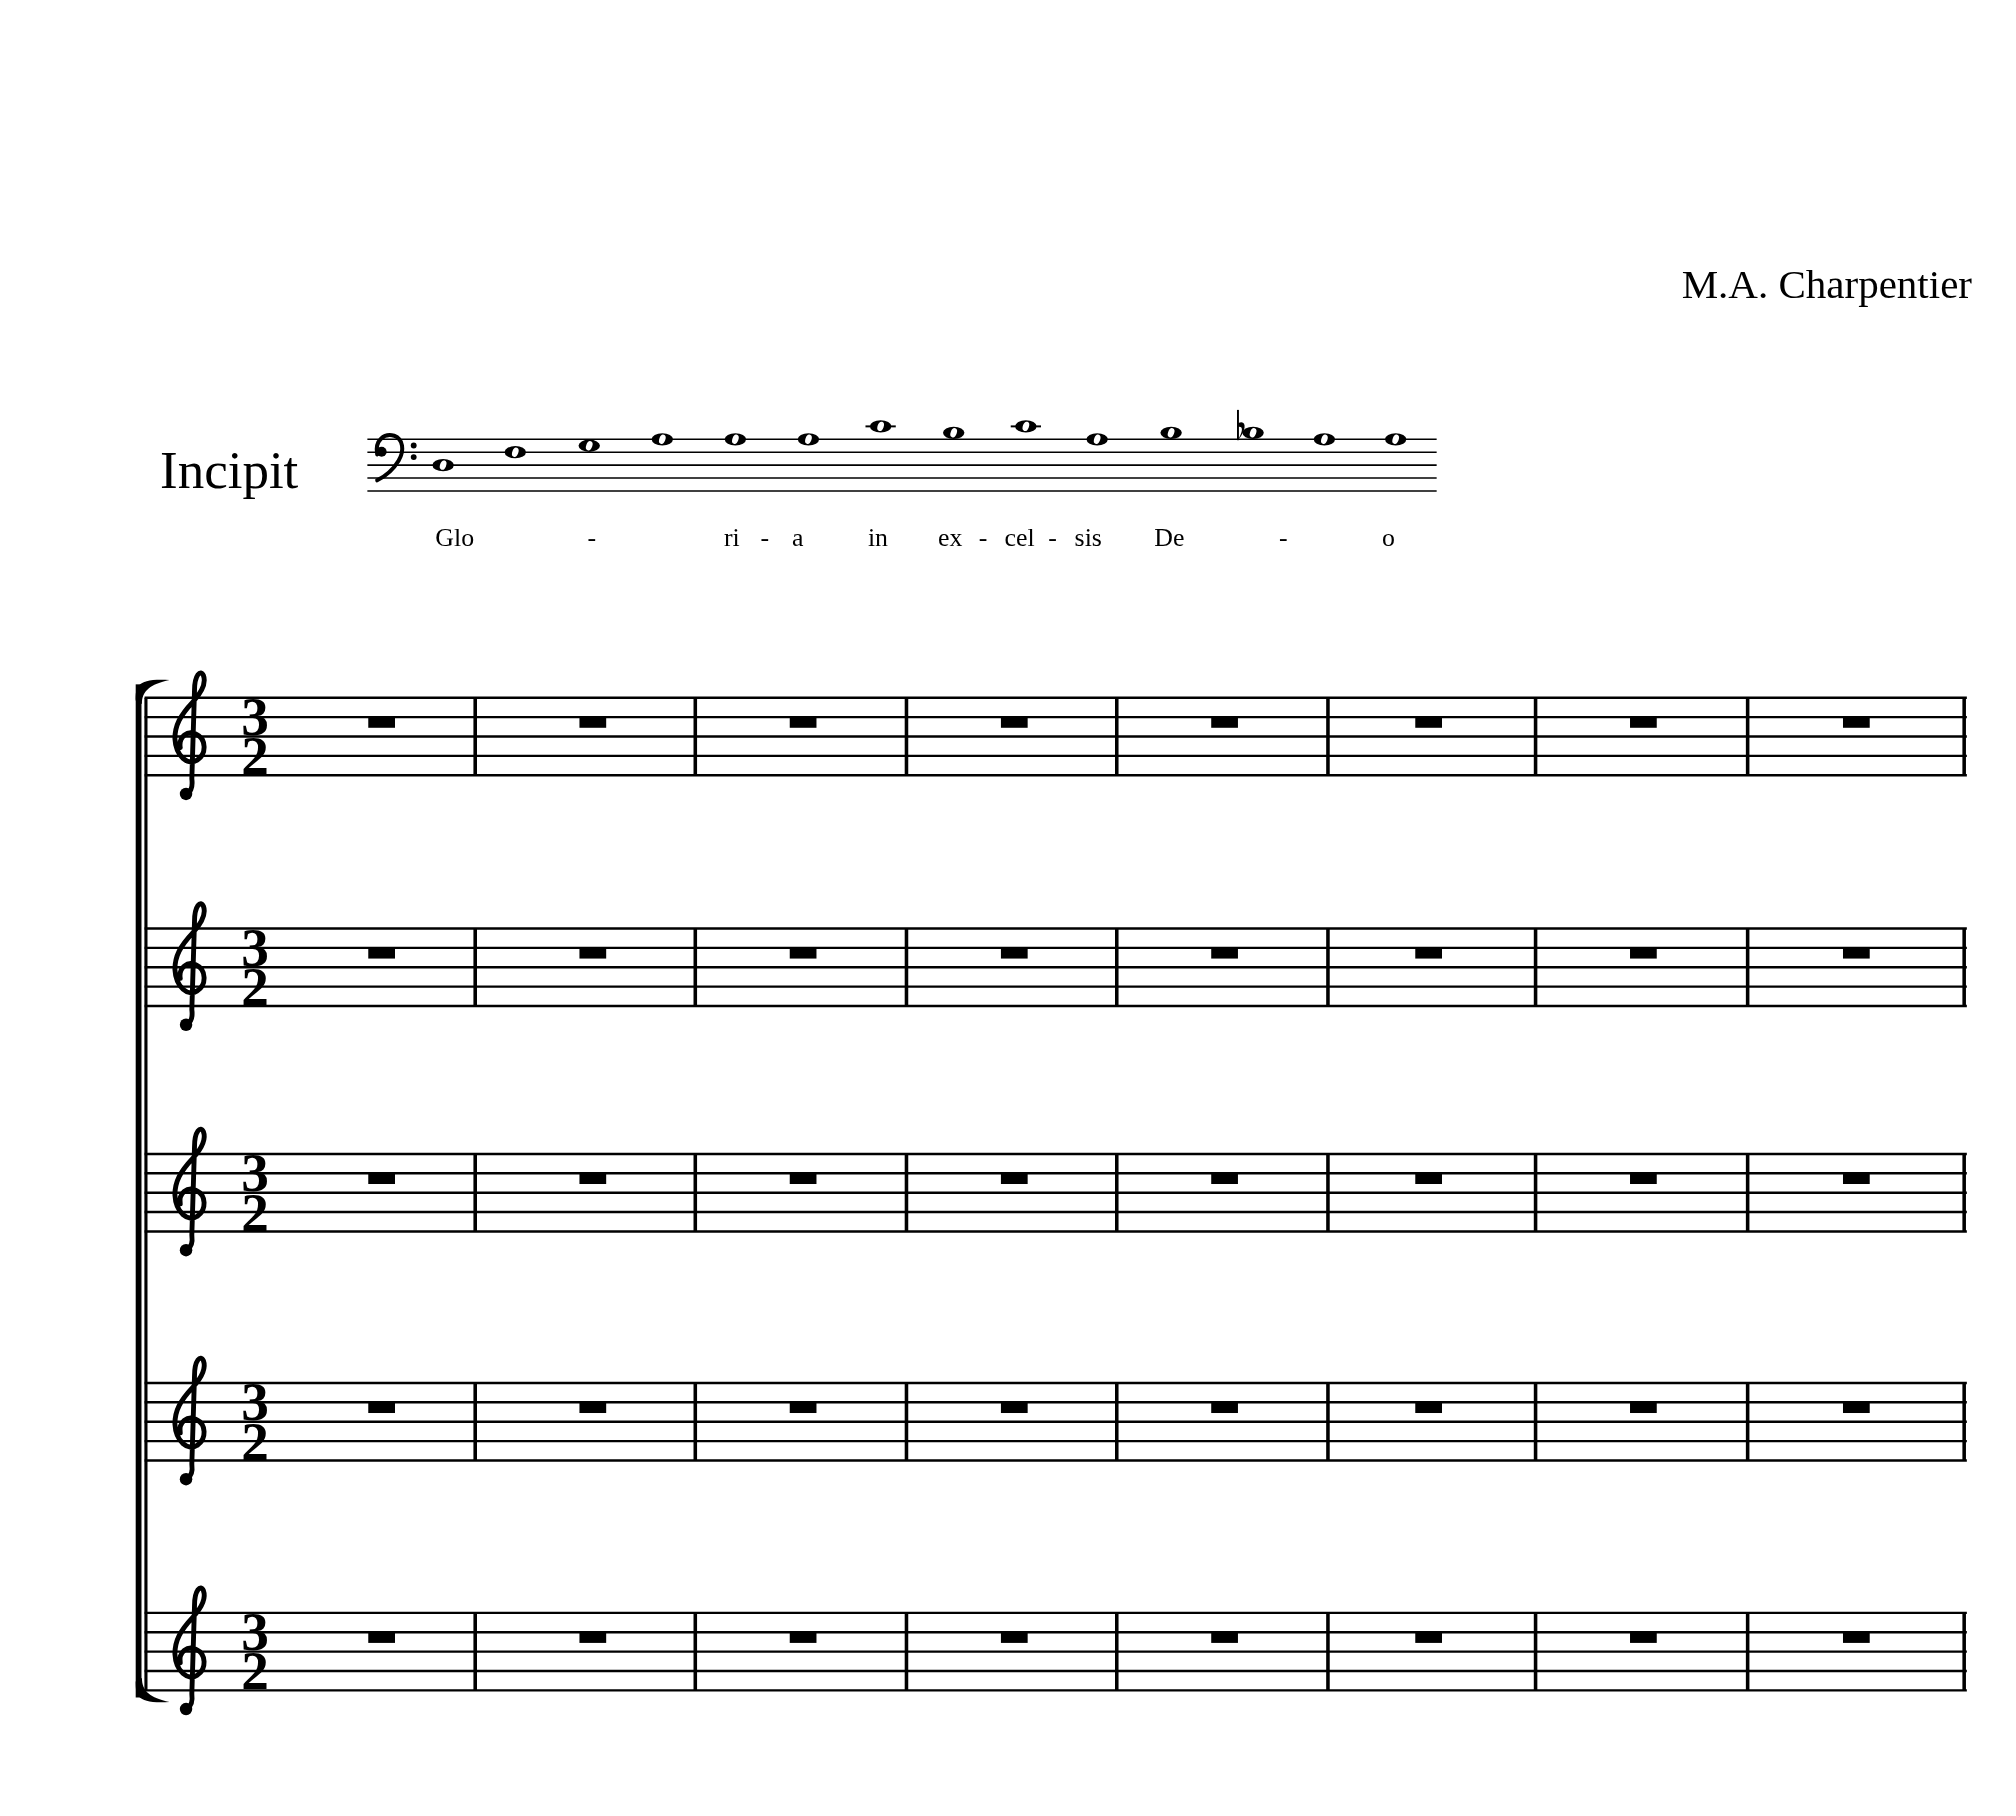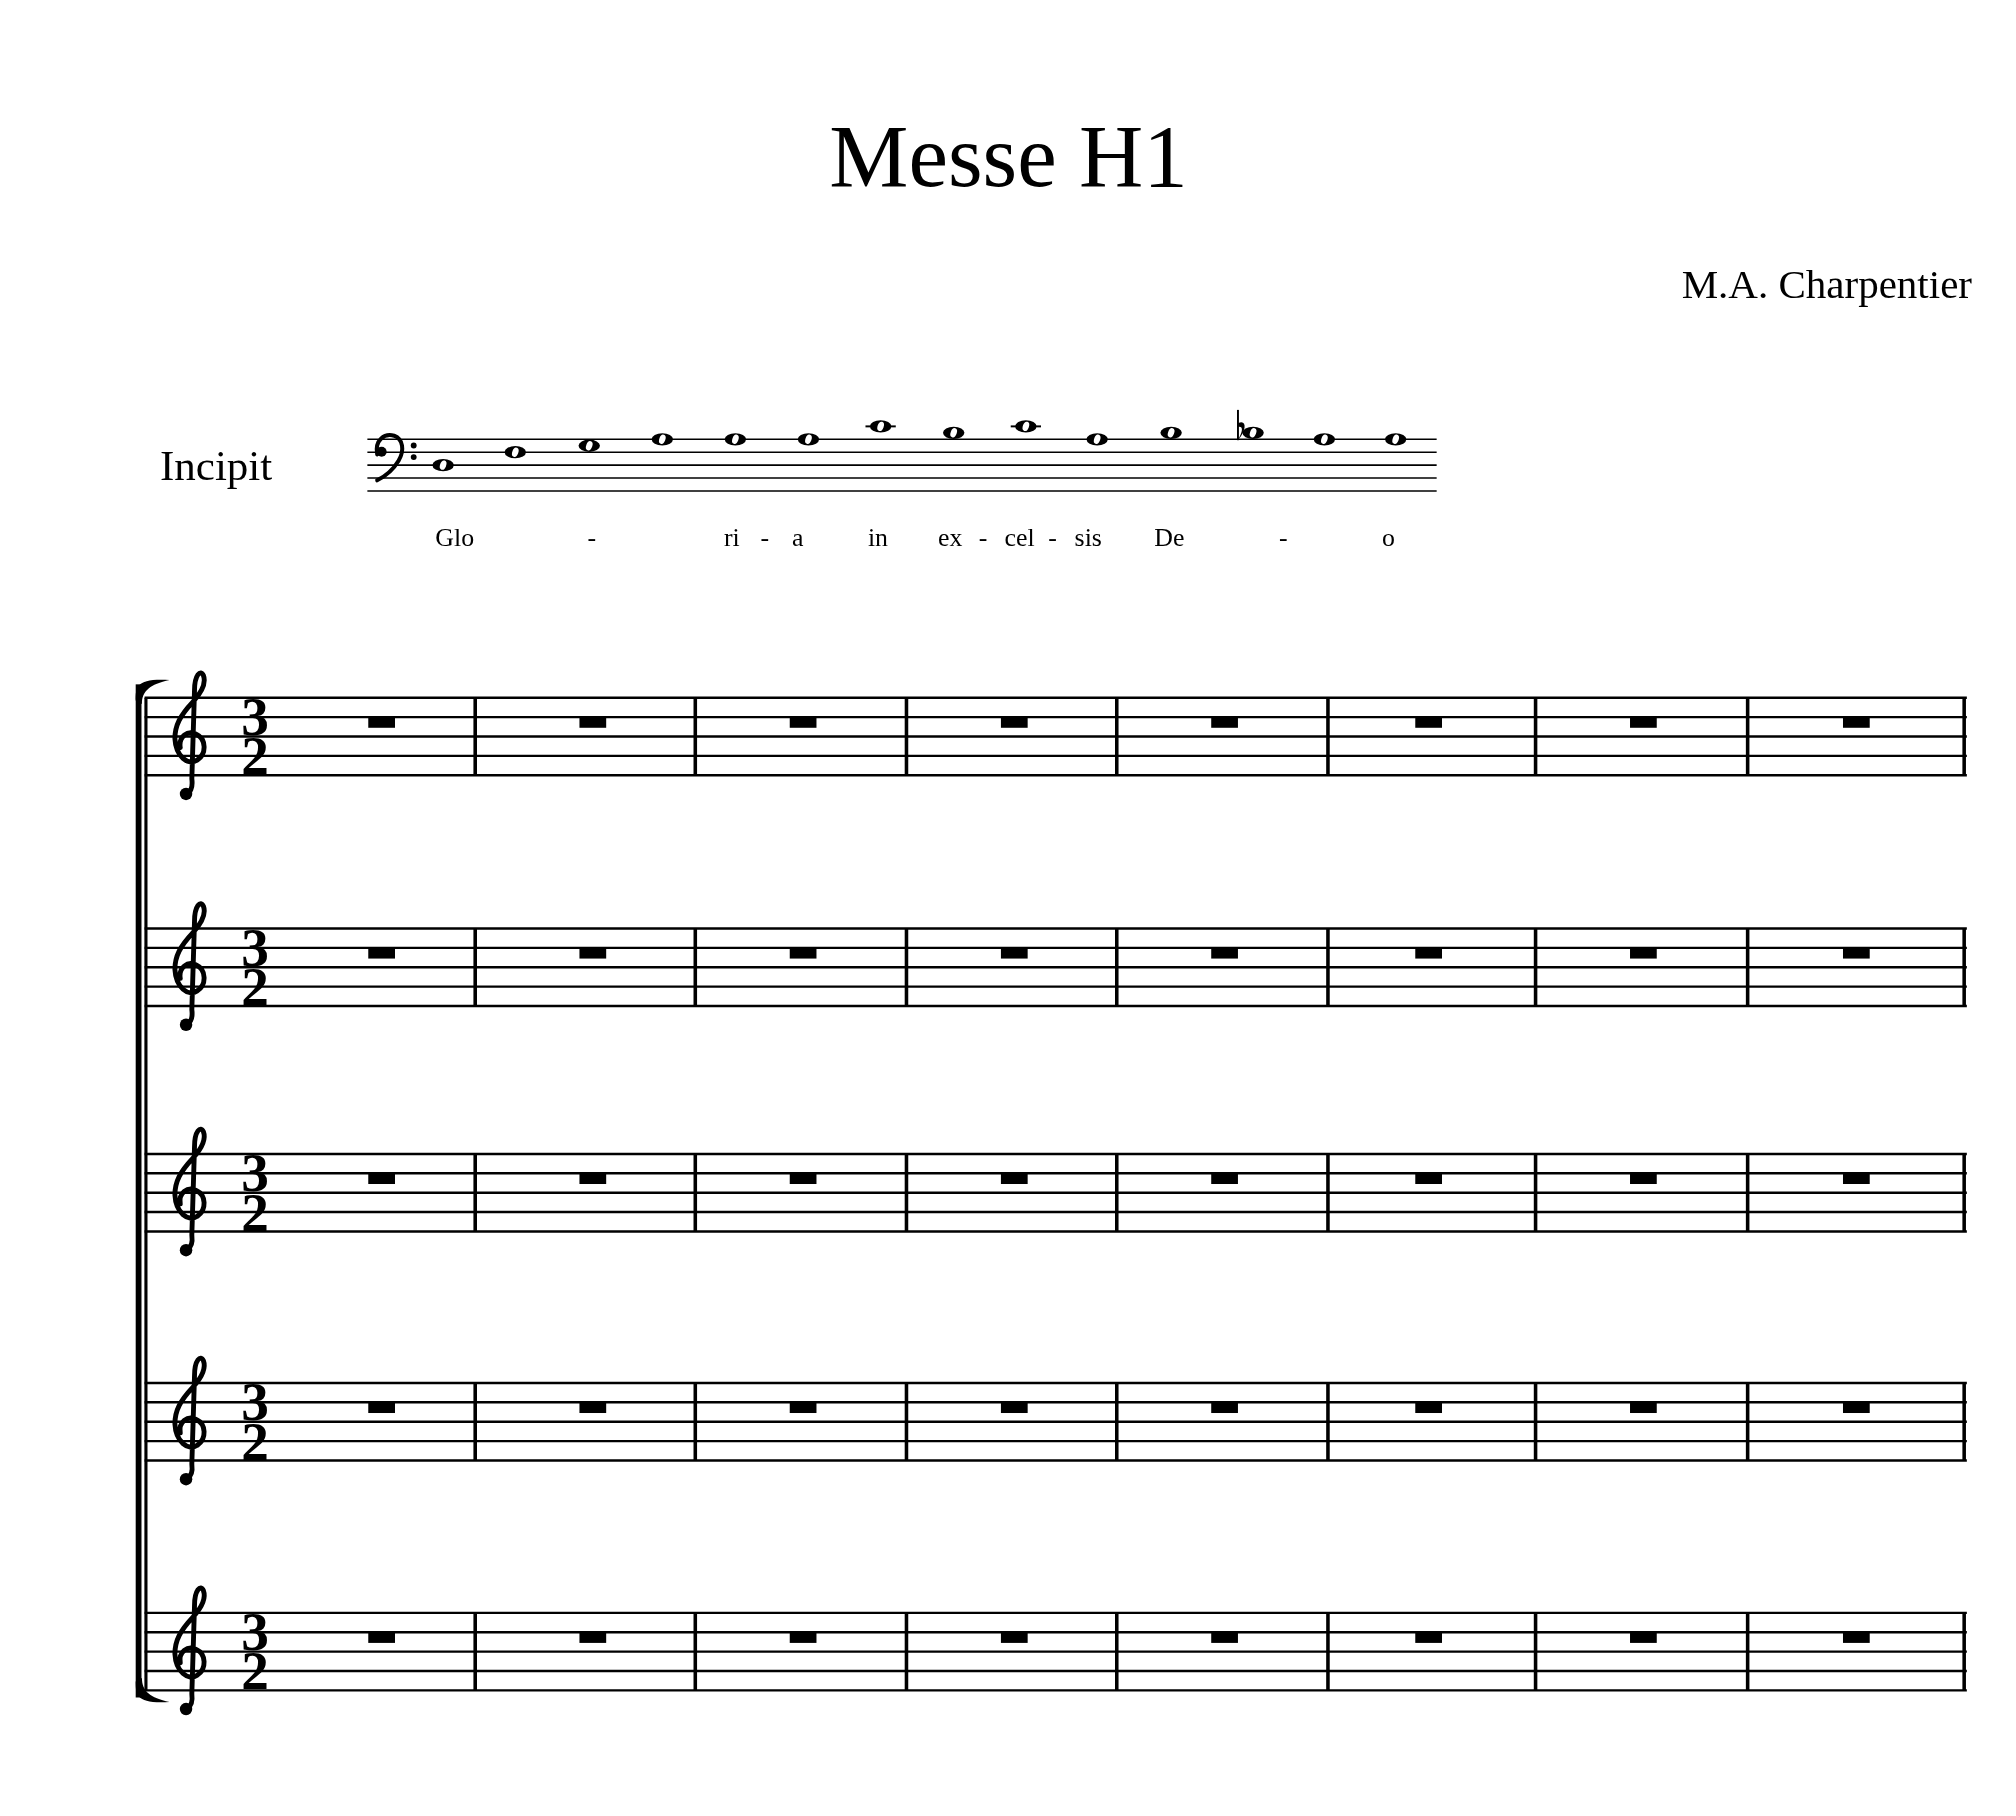--- a/index.html
+++ b/index.html
@@ -28,30 +28,29 @@
     position: absolute;
     top: 264px;
     right: 45px;
     font-size: 41px;
     line-height: 1;
   }
   .incipit-label {
     position: absolute;
     top: 444px;
     left: 160px;
-    font-size: 43px;
+    font-size: 53px;
     line-height: 1;
   }
   svg.score { position: absolute; left: 0; top: 0; }
 </style>
 </head>
 <body>
 
 <div class="page">
-  <h1 class="title">Messe H1</h1>
   <div class="composer">M.A. Charpentier</div>
   <div class="incipit-label">Incipit</div>
   <svg class="score" id="score-svg" width="2017" height="1816" viewBox="0 0 2263 2038">
       <g>
         <line x1="412" x2="1612" y1="493" y2="493" stroke="#000000" stroke-width="1.8"></line>
         <line x1="412" x2="1612" y1="507.5" y2="507.5" stroke="#000000" stroke-width="1.8"></line>
         <line x1="412" x2="1612" y1="522" y2="522" stroke="#000000" stroke-width="1.8"></line>
         <line x1="412" x2="1612" y1="536.5" y2="536.5" stroke="#000000" stroke-width="1.8"></line>
         <line x1="412" x2="1612" y1="551" y2="551" stroke="#000000" stroke-width="1.8"></line>
         <g>

